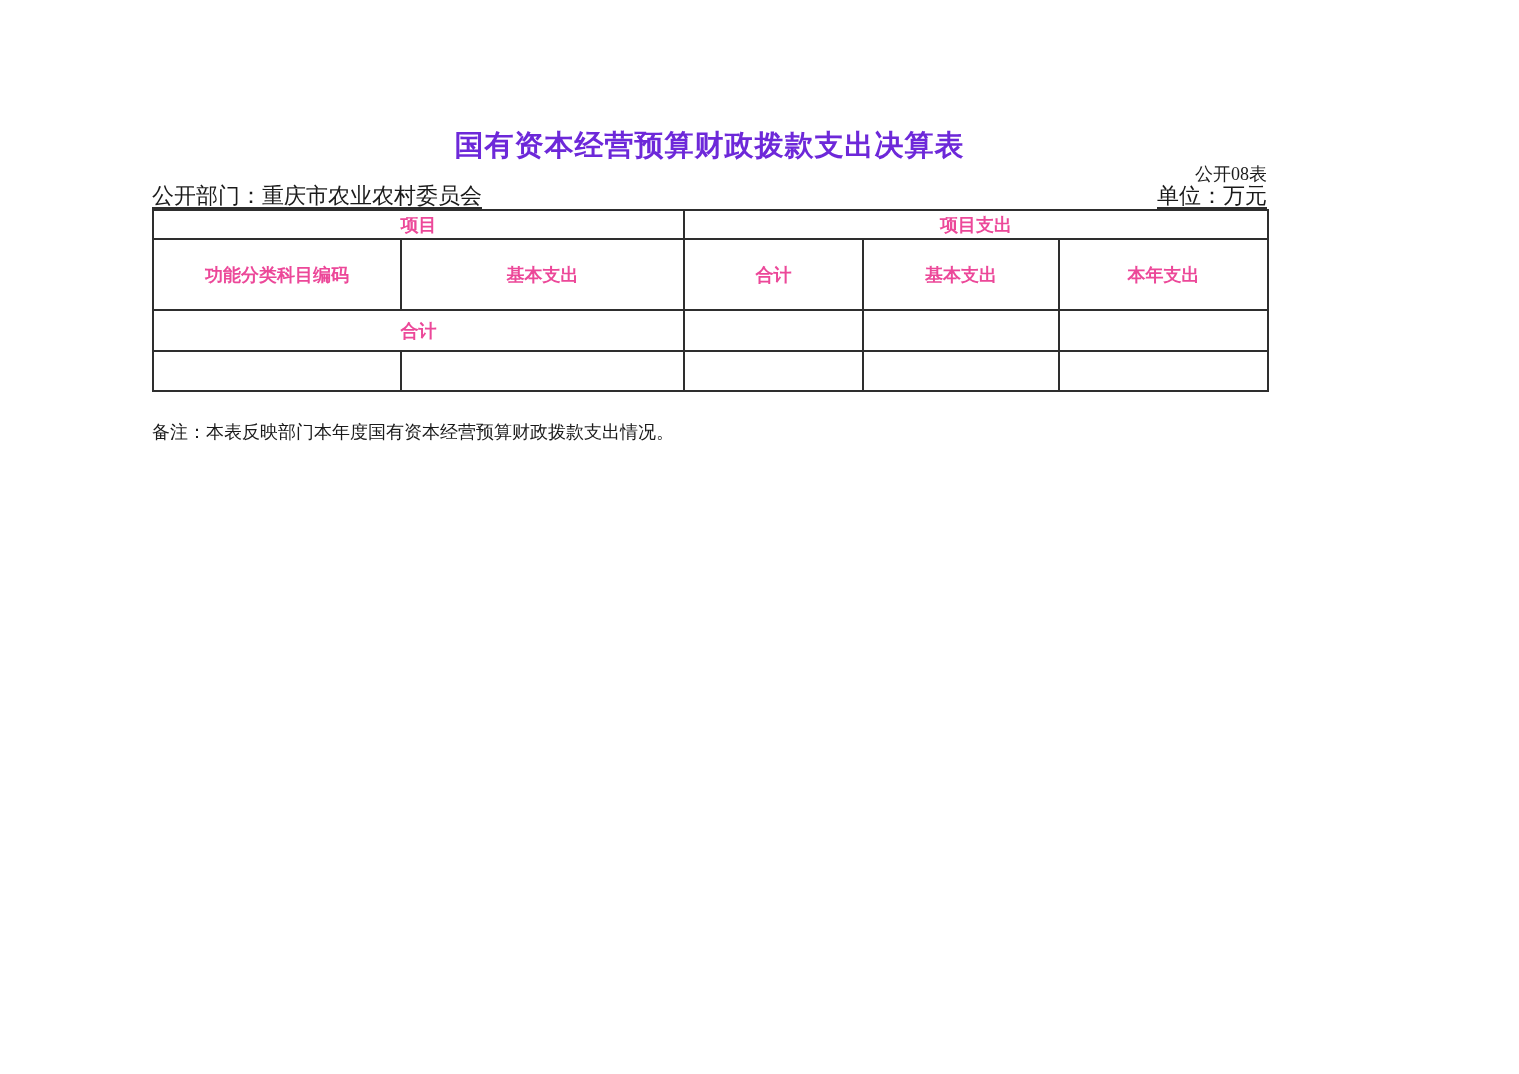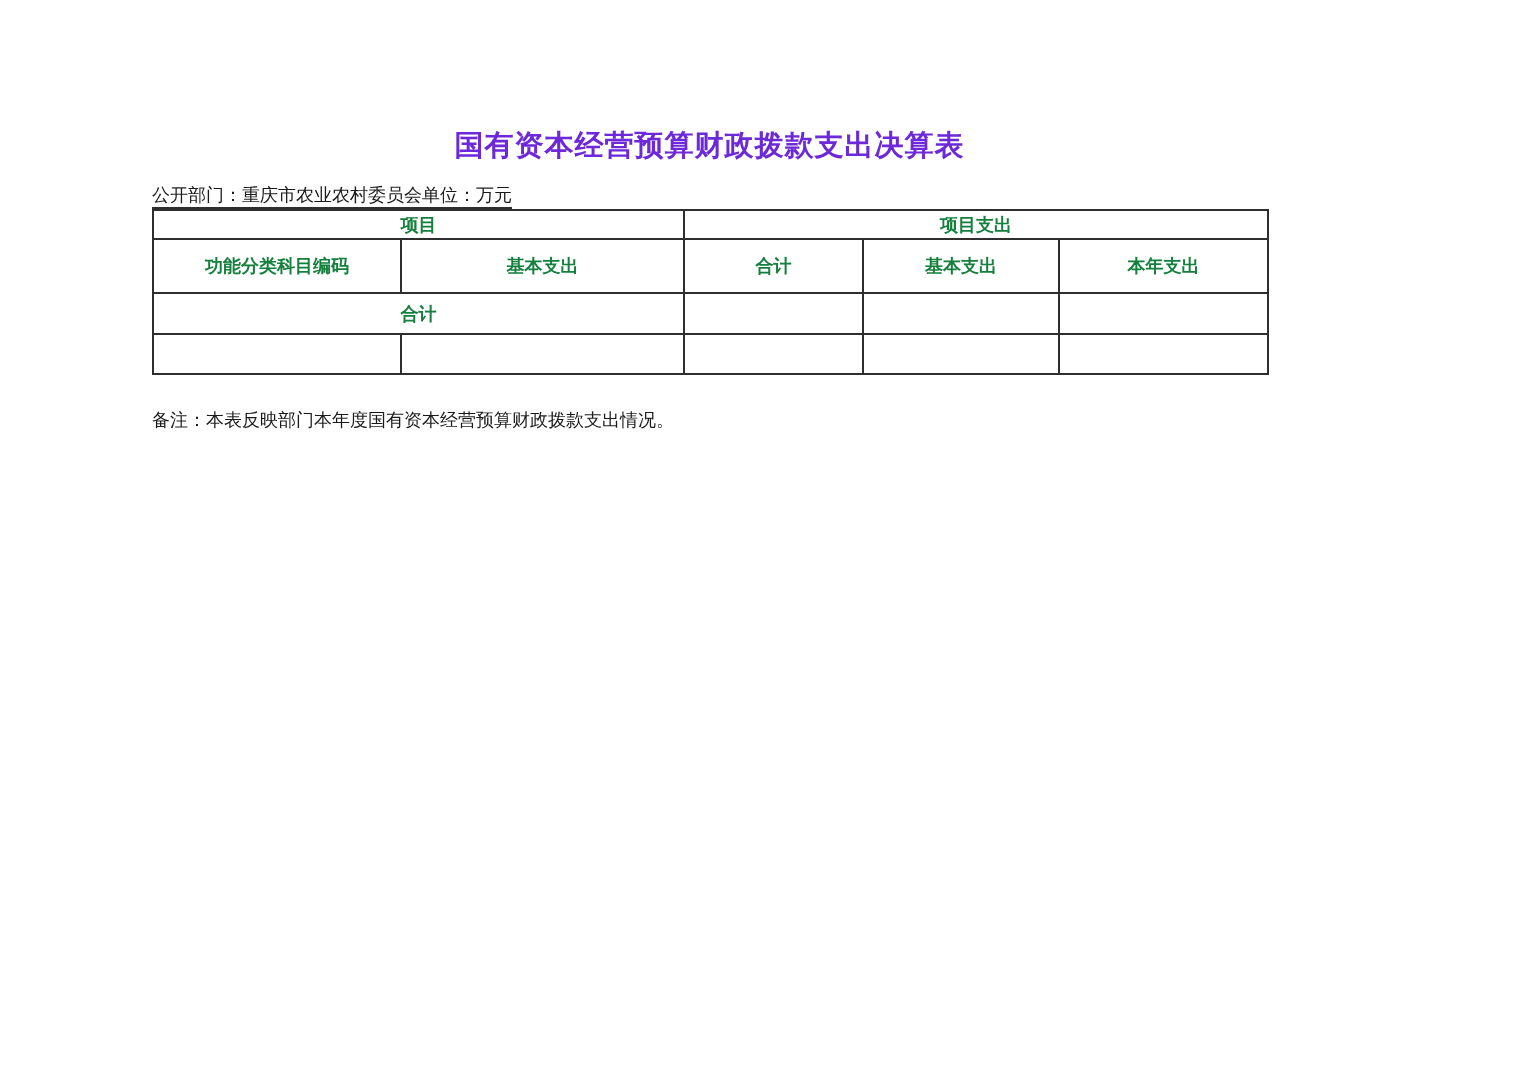--- a/index.html
+++ b/index.html
@@ -42,22 +42,23 @@
     text-align: right;
     font-size: 18px;
     line-height: 20px;
   }
   .meta-row {
     position: absolute;
     left: 152px;
     top: 185px;
     width: 1115px;
     display: flex;
+    justify-content: space-between;
     align-items: flex-end;
-    font-size: 18px;
+    font-size: 22px;
     line-height: 21px;
   }
   .underlined {
     display: inline-block;
     border-bottom: 2px solid #2e2e2e;
     padding-bottom: 1px;
   }
   table.fiscal {
     position: absolute;
     left: 152px;
@@ -67,43 +68,44 @@
     table-layout: fixed;
   }
   table.fiscal td {
     border: 2px solid #2e2e2e;
     text-align: center;
     vertical-align: middle;
     padding: 0;
     font-family: "Liberation Sans", "DejaVu Sans", sans-serif;
     font-weight: bold;
     font-size: 18px;
-    color: #15803d;
+    color: #ec4899;
   }
   tr.group-row    { height: 29px; }
-  tr.colhead-row  { height: 54px; margin-top: 8px; }
+  tr.colhead-row  { height: 71px; margin-top: 8px; }
   tr.total-row    { height: 41px; }
   tr.data-row     { height: 40px; }
   .notes {
     position: absolute;
     left: 152px;
     top: 410px;
     width: 1115px;
     font-size: 18px;
     line-height: 21px;
   }
-  .note-line { margin: 0 0 22px 0; }
+  .note-line { margin: 12px 0 22px 0; }
 </style>
 </head>
 <body>
 
 <div class="page">
 
   <div class="doc-title">国有资本经营预算财政拨款支出决算表</div>
 
+  <div class="table-code">公开08表</div>
 
   <div class="meta-row">
     <span class="underlined">公开部门：重庆市农业农村委员会</span>
     <span class="underlined">单位：万元</span>
   </div>
 
   <table class="fiscal">
     <colgroup>
       <col style="width:248px">
       <col style="width:283px">

